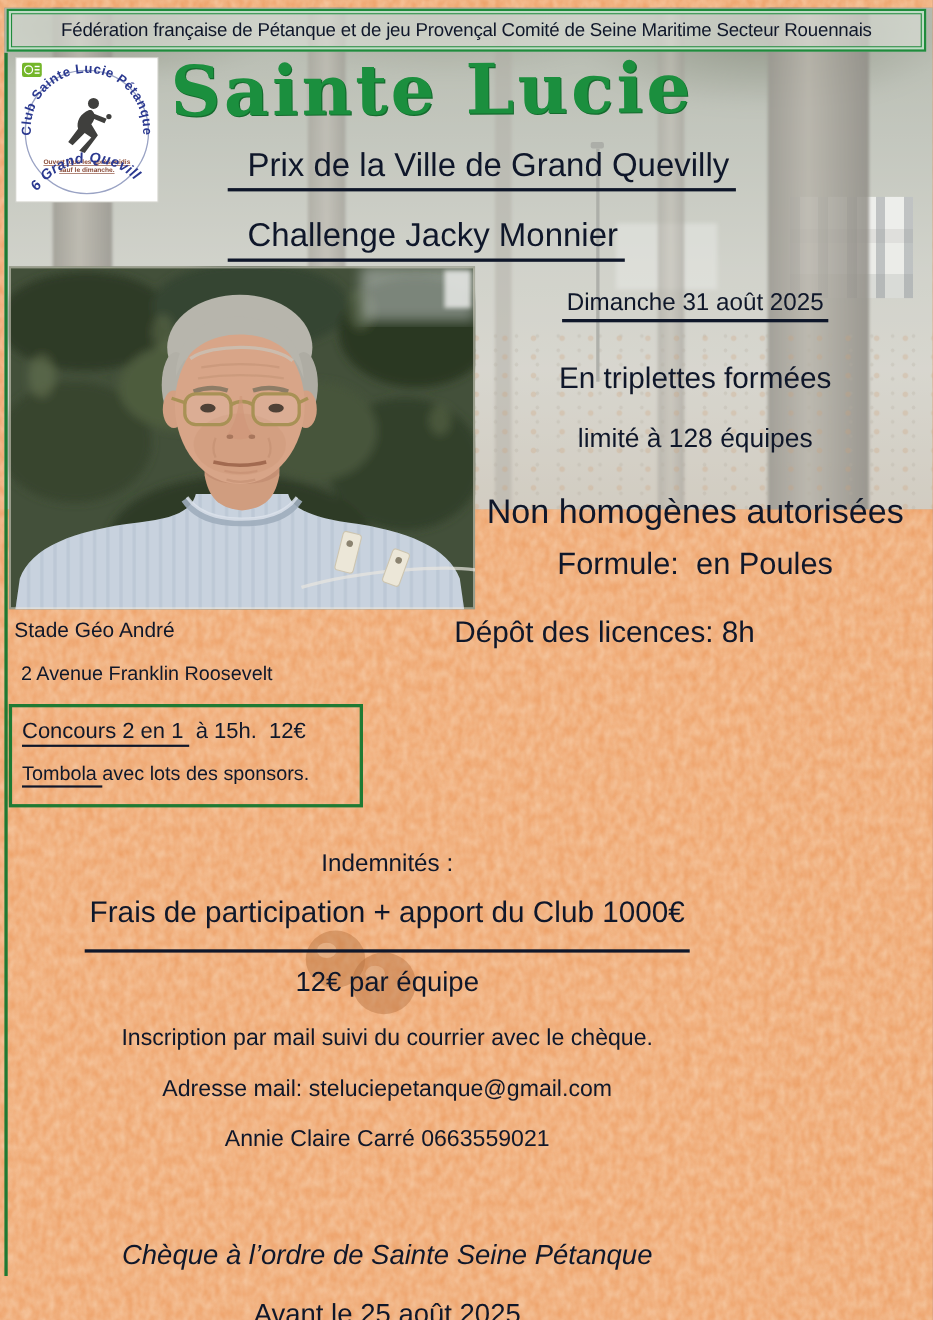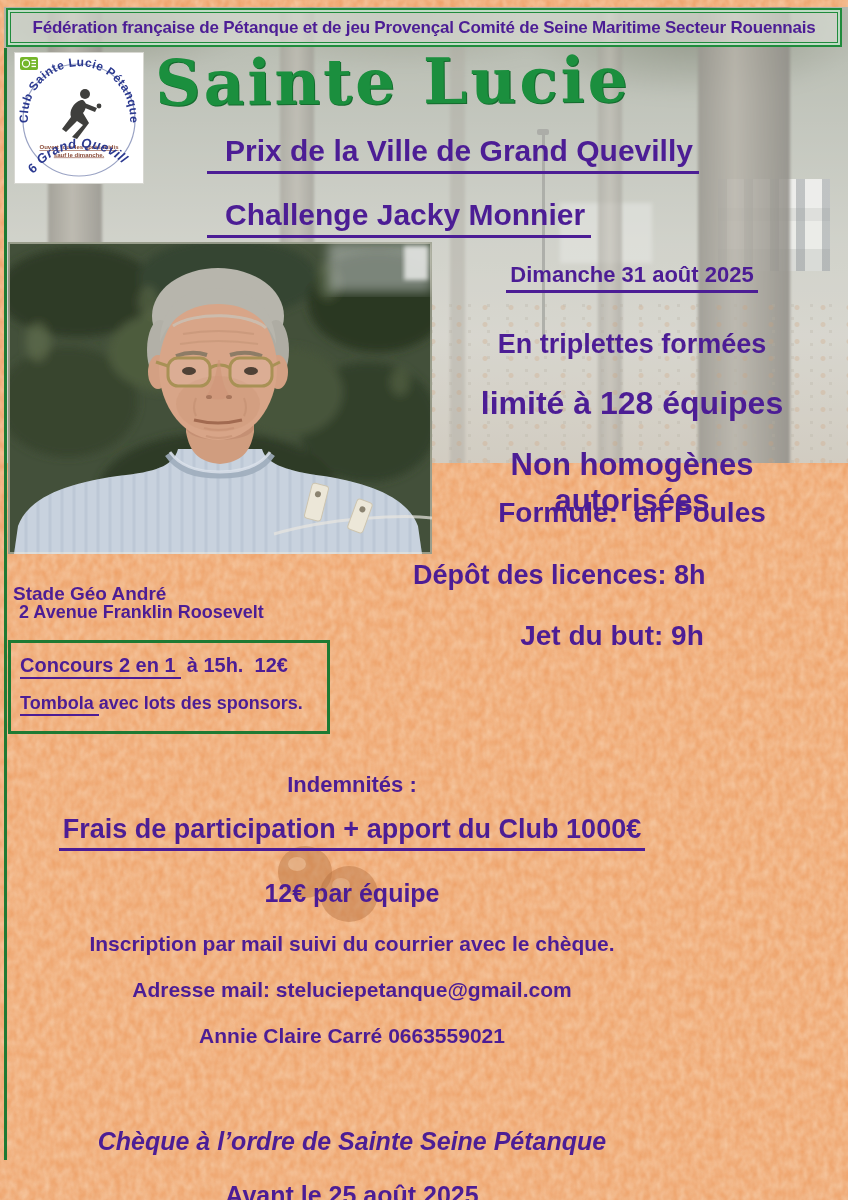--- a/index.html
+++ b/index.html
@@ -1,20 +1,20 @@
 <!DOCTYPE html>
 <html><head>
 <meta charset="utf-8">
 <style>
   html,body{margin:0;padding:0;background:#9a9a9a;}
   .poster{position:relative;width:848px;height:1200px;overflow:hidden;margin:0 auto;
     background:#ee9e64;font-family:"Liberation Sans",sans-serif;}
   .poster *{box-sizing:border-box;}
   svg{display:block;}
-  .g{color:#4c1d95;font-weight:bold;}
+  .g{color:#0f172a;font-weight:normal;}
   .pre{white-space:pre-wrap;}
   
   .gravel{position:absolute;inset:0;z-index:0;}
   
   .park{position:absolute;left:4px;top:7px;width:844px;height:456px;overflow:hidden;z-index:1;
     background:linear-gradient(180deg,#99a090 0%,#acb1a5 25%,#c1c3b9 52%,#cbc9bf 72%,#c2baab 100%);}
   .canopy{position:absolute;left:-20px;top:-30px;width:900px;height:160px;filter:blur(7px);background:
     radial-gradient(ellipse 220px 70px at 120px 50px,rgba(96,104,82,.75),transparent 70%),
     radial-gradient(ellipse 260px 80px at 420px 38px,rgba(110,116,94,.65),transparent 70%),
     radial-gradient(ellipse 250px 95px at 710px 55px,rgba(88,96,76,.8),transparent 70%);}
@@ -55,39 +55,39 @@
   .sub1{top:134px;}
   .sub2{top:198px;}
   .sub .u{border-bottom:3px solid currentColor;padding:0 6px 3px 18px;display:inline-block;}
   
   .photo{position:absolute;left:8px;top:242px;width:424px;height:312px;z-index:4;}
   
   .rrow{position:absolute;left:436px;width:392px;z-index:5;text-align:center;}
   .r-date{top:262px;font-size:22px;}
   .r-date .u{border-bottom:3px solid currentColor;padding:0 4px 2px;display:inline-block;}
   .r-line1{top:329px;font-size:27px;}
-  .r-line2{top:385px;font-size:32px;}
+  .r-line2{top:385px;font-size:24px;}
   .r-line3{top:447px;font-size:31px;}
   .r-formula{top:497px;font-size:28px;}
   .r-licences{position:absolute;left:413px;top:560px;font-size:27px;z-index:5;}
   .r-throw{left:436px;width:352px;top:620px;font-size:28px;}
   
-  .venue-name{position:absolute;left:13px;top:563px;font-size:19px;z-index:5;margin-top:20px;}
+  .venue-name{position:absolute;left:13px;top:563px;font-size:19px;z-index:5;}
   .venue-addr{position:absolute;left:19px;top:602px;font-size:18px;z-index:5;}
   
   .side-box{position:absolute;left:8px;top:640px;width:322px;height:94px;border:3px solid #1e7a33;z-index:5;}
   .sb-line{position:absolute;left:9px;}
   .sb1{top:11px;font-size:20px;}
   .sb2{top:50px;font-size:18px;}
   .u2{border-bottom:2px solid currentColor;padding-bottom:1px;}
   
   .frow{position:absolute;left:0;width:704px;text-align:center;z-index:5;}
   .f-head{top:772px;font-size:22px;}
   .f-prize{top:814px;font-size:27px;}
-  .f-prize .u{border-bottom:3px solid currentColor;padding:0 4px 3px;display:inline-block;}
+  .f-prize .u{border-bottom:3px solid currentColor;padding:0 4px 18px;display:inline-block;}
   .f-team{top:879px;font-size:25px;}
   .f-how{top:932px;font-size:21px;}
   .f-mail{top:978px;font-size:21px;}
   .f-contact{top:1024px;font-size:21px;}
   
   .ft-serv{position:absolute;left:22px;top:1075px;font-size:25px;z-index:5;}
   .ft-cheque{top:1127px;font-size:25px;font-style:italic;}
   .ft-deadline{top:1181px;font-size:25px;}
 </style>
 </head>
@@ -263,21 +263,20 @@
   </div>
 
   <div class="rrow r-date g">
     <span class="u">Dimanche 31 août 2025</span>
   </div>
   <div class="rrow r-line1 g">En triplettes formées</div>
   <div class="rrow r-line2 g">limité à 128 équipes</div>
   <div class="rrow r-line3 g">Non homogènes autorisées</div>
   <div class="rrow r-formula g pre">Formule:  en Poules</div>
   <div class="r-licences g">Dépôt des licences: 8h</div>
-  <div class="rrow r-throw g">Jet du but: 9h</div>
 
   <div class="venue-name g">Stade Géo André</div>
   <div class="venue-addr g">2 Avenue Franklin Roosevelt</div>
 
   <div class="side-box">
     <div class="sb-line sb1 g">
       <span class="u2 pre">Concours 2 en 1 </span><span class="pre"> à 15h.  12€</span>
     </div>
     <div class="sb-line sb2 g">
       <span class="u2 pre">Tombola </span><span class="pre">avec lots des sponsors.</span>

